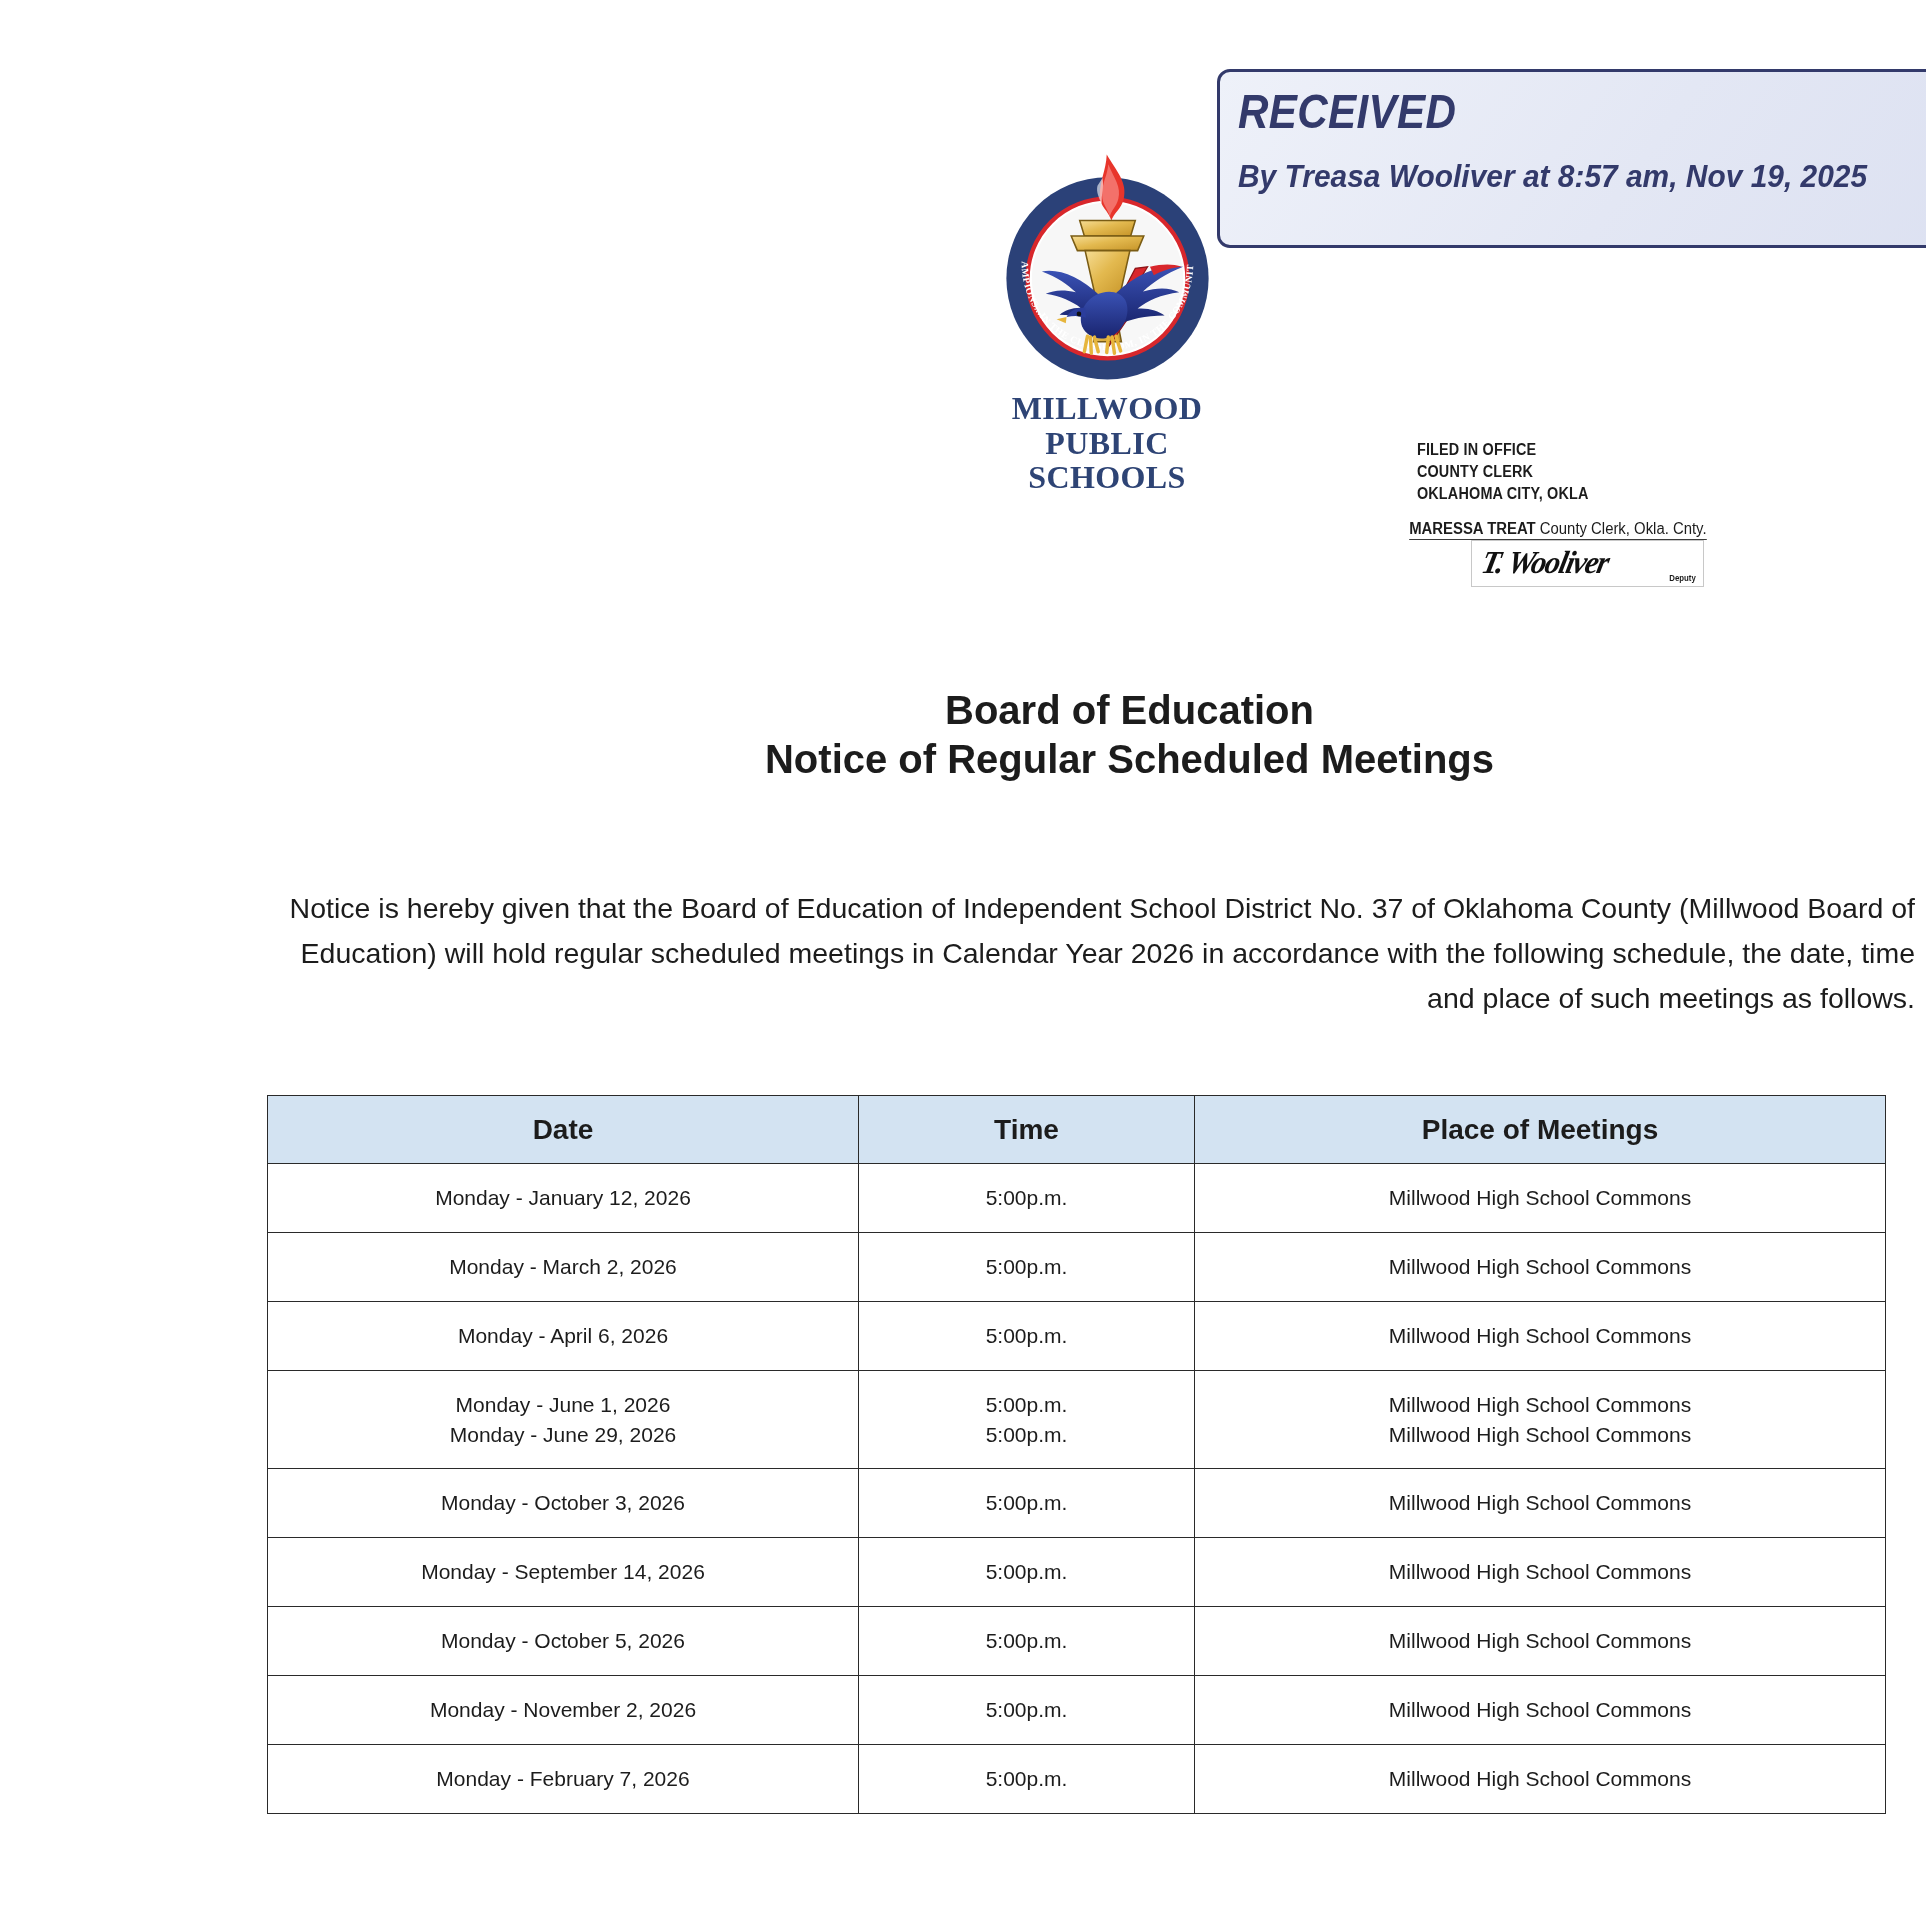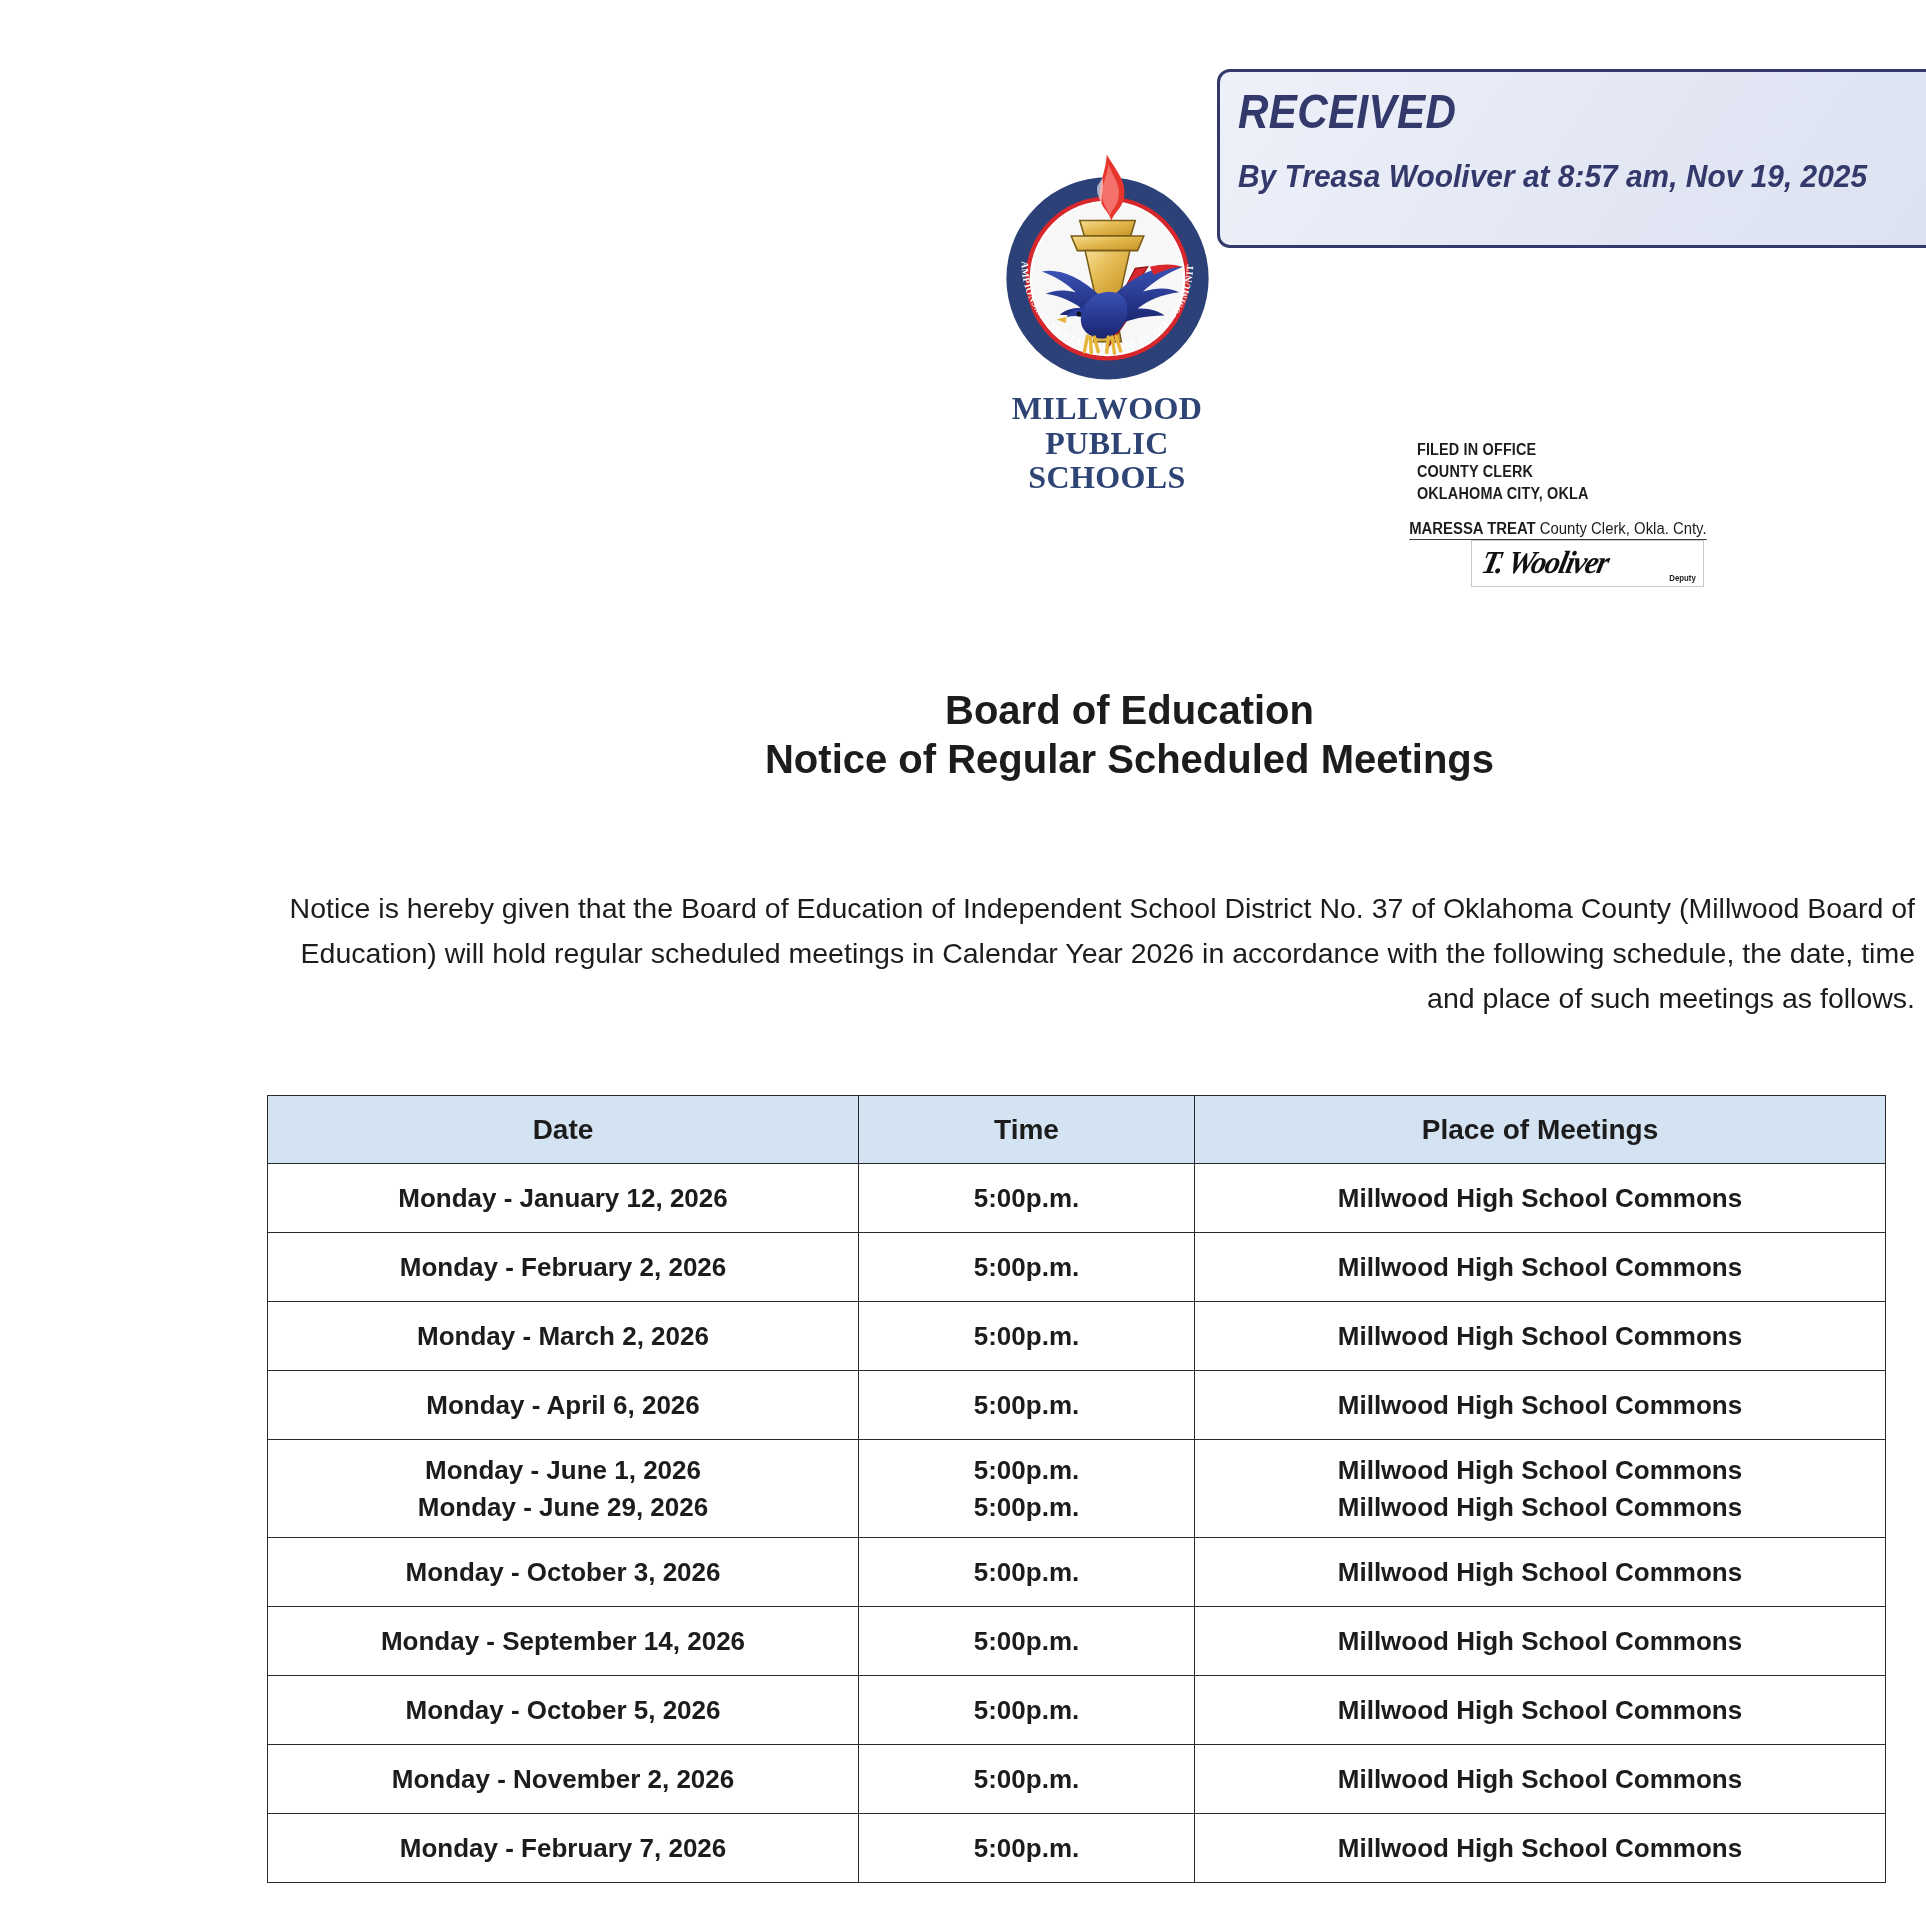--- a/index.html
+++ b/index.html
@@ -188,22 +188,22 @@
     color: #1c1c1c;
     padding: 4px;
   }
   .sched-table th {
     background: #d3e3f2;
     font-size: 28px;
     font-weight: bold;
     height: 59px;
   }
   .sched-table td {
-    font-size: 26px;
-    font-weight: bold;
+    font-size: 21px;
+    font-weight: normal;
     height: 60px;
   }
   .sched-table td.two-line { height: 89px; line-height: 1.42; }
   .col-date { width: 591px; }
   .col-time { width: 336px; }
   .col-place { width: 691px; }
 </style>
 </head>
 <body>
 
@@ -304,25 +304,20 @@
         <th>Place of Meetings</th>
       </tr>
     </thead>
     <tbody>
         <tr>
           <td>Monday - January 12, 2026</td>
           <td>5:00p.m.</td>
           <td>Millwood High School Commons</td>
         </tr>
         <tr>
-          <td>Monday - February 2, 2026</td>
-          <td>5:00p.m.</td>
-          <td>Millwood High School Commons</td>
-        </tr>
-        <tr>
           <td>Monday - March 2, 2026</td>
           <td>5:00p.m.</td>
           <td>Millwood High School Commons</td>
         </tr>
         <tr>
           <td>Monday - April 6, 2026</td>
           <td>5:00p.m.</td>
           <td>Millwood High School Commons</td>
         </tr>
         <tr>

